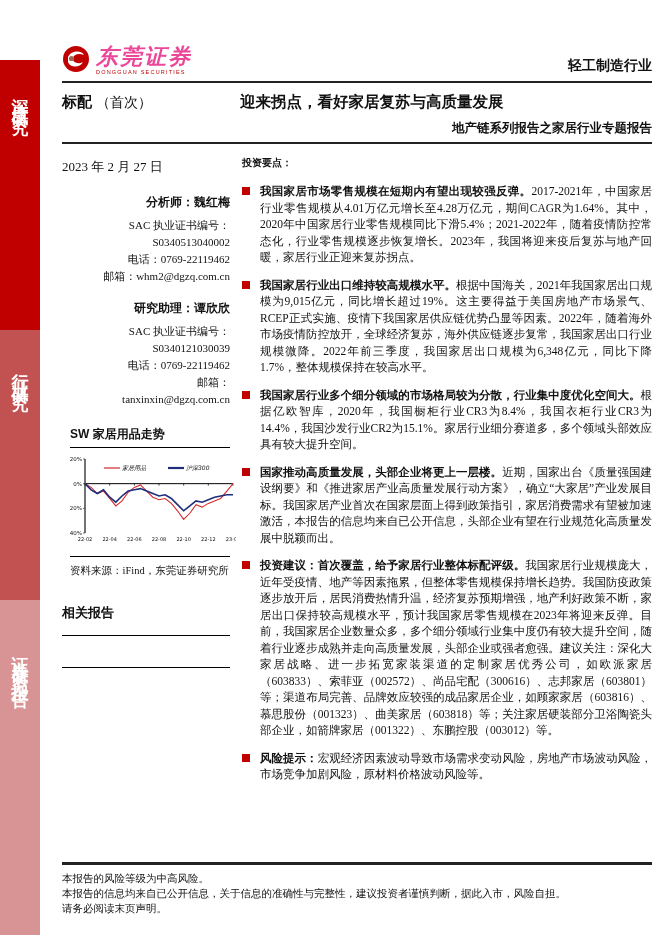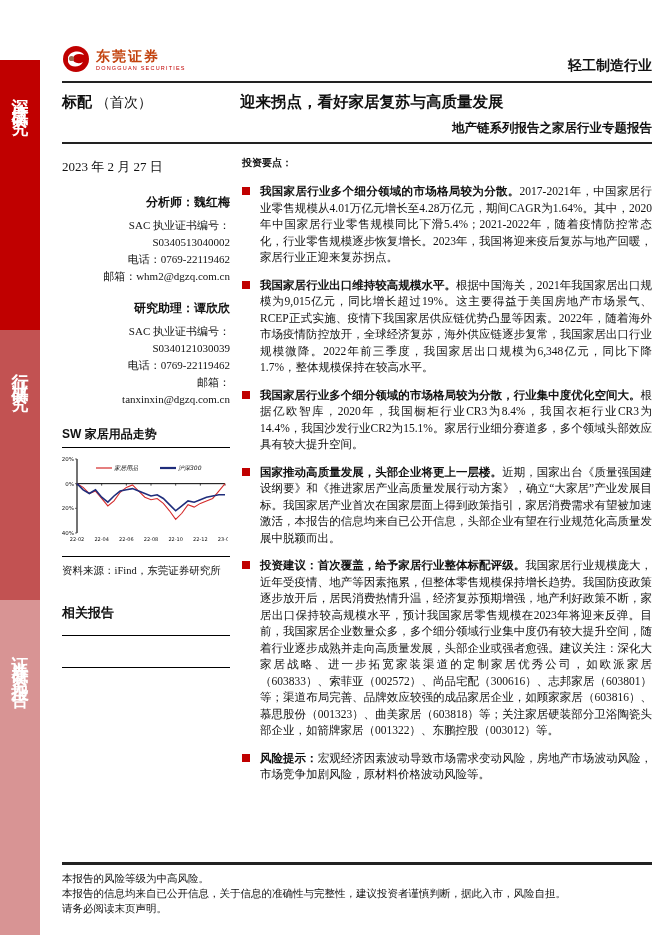--- a/index.html
+++ b/index.html
@@ -13,41 +13,41 @@
   .sb .vtext{writing-mode:vertical-rl;font-family:"Liberation Sans",sans-serif;font-weight:bold;font-size:17px;letter-spacing:7px;line-height:1;}
   .sb1{height:270px;background:#c00000;padding-top:24px;}
   .sb2{height:270px;background:#c25252;padding-top:30px;}
   .sb3{flex:1;background:#d89494;padding-top:42px;}
 
   
   .content{position:absolute;left:62px;right:9px;top:0;}
   .brandrow{display:flex;justify-content:space-between;align-items:flex-end;padding-top:45px;}
   .logo{display:flex;align-items:center;gap:6px;}
   .logo-text{display:flex;flex-direction:column;line-height:1;}
-  .logo-cn{font-family:"Liberation Serif",serif;font-weight:bold;font-size:14px;color:#c2410c;letter-spacing:2px;}
+  .logo-cn{font-family:"Liberation Serif",serif;font-style:italic;font-weight:bold;font-size:22px;color:#ec4899;letter-spacing:2px;}
   .logo-en{font-family:"Liberation Sans",sans-serif;font-size:5.5px;color:#c00000;letter-spacing:1.2px;margin-top:2px;}
   .industry{font-family:"Liberation Sans",sans-serif;font-weight:bold;font-size:14px;padding-bottom:2px;}
   .rule{border-top:2.5px solid #222;margin-top:4px;}
   .titlerow{display:flex;align-items:baseline;margin-top:9px;}
   .rating{width:178px;flex:none;}
   .rating-main{font-family:"Liberation Sans",sans-serif;font-weight:bold;font-size:15px;}
   .rating-sub{font-size:14px;}
   .title{font-family:"Liberation Sans",sans-serif;font-weight:bold;font-size:15.5px;}
   .subtitle{text-align:right;font-family:"Liberation Sans",sans-serif;font-weight:bold;font-size:12.5px;margin-top:7px;margin-bottom:5px;}
 
   .columns{display:flex;margin-top:10px;}
   .leftcol{width:168px;flex:none;}
   .rightcol{flex:1;margin-left:12px;}
 
   
   .date{font-size:13px;margin:4px 0 18px;}
   .person{margin-bottom:15px;text-align:right;}
   .person .name{font-family:"Liberation Sans",sans-serif;font-weight:bold;font-size:12px;margin-bottom:6px;}
   .person .line{font-size:11px;line-height:17px;word-break:break-all;}
-  .chart-sec{margin-top:18px;}
+  .chart-sec{margin-top:18px;margin-left:8px;}
   .chart-title{font-family:"Liberation Sans",sans-serif;font-weight:bold;font-size:12px;border-bottom:1.5px solid #000;padding-bottom:4px;margin-bottom:8px;}
   svg.perf{display:block;}
   svg.perf text{font-family:"DejaVu Sans",sans-serif;}
   .source{border-top:1.5px solid #000;margin-top:12px;padding-top:7px;font-size:10.5px;}
   .related-title{font-family:"Liberation Sans",sans-serif;font-weight:bold;font-size:13px;border-bottom:1.5px solid #000;padding-bottom:13px;margin-top:26px;}
   .related-body{height:32px;border-bottom:1.5px solid #000;}
 
   
   .points-heading{font-family:"Liberation Sans",sans-serif;font-weight:bold;font-size:10px;margin:2px 0 13px;}
   .bullet{display:flex;margin-bottom:11px;}
@@ -169,21 +169,21 @@
 
         <div class="related-title">相关报告</div>
         <div class="related-body"></div>
       </div>
 
       <div class="rightcol">
         <div class="points-heading">投资要点：</div>
 
         <div class="bullet">
           <span class="marker"></span>
-          <p><span class="lead">我国家居行业多个细分领域的市场格局较为分散。</span><span>2017-2021年，中国家居行业零售规模从4.01万亿元增长至4.28万亿元，期间CAGR为1.64%。其中，2020年中国家居行业零售规模同比下滑5.4%；2021-2022年，随着疫情防控常态化，行业零售规模逐步恢复增长。2023年，我国将迎来疫后复苏与地产回暖，家居行业正迎来复苏拐点。</span></p>
+          <p><span class="lead">我国家居市场零售规模在短期内有望出现较强反弹。</span><span>2017-2021年，中国家居行业零售规模从4.01万亿元增长至4.28万亿元，期间CAGR为1.64%。其中，2020年中国家居行业零售规模同比下滑5.4%；2021-2022年，随着疫情防控常态化，行业零售规模逐步恢复增长。2023年，我国将迎来疫后复苏与地产回暖，家居行业正迎来复苏拐点。</span></p>
         </div>
         <div class="bullet">
           <span class="marker"></span>
           <p><span class="lead">我国家居行业出口维持较高规模水平。</span><span>根据中国海关，2021年我国家居出口规模为9,015亿元，同比增长超过19%。这主要得益于美国房地产市场景气、RCEP正式实施、疫情下我国家居供应链优势凸显等因素。2022年，随着海外市场疫情防控放开，全球经济复苏，海外供应链逐步复常，我国家居出口行业规模微降。2022年前三季度，我国家居出口规模为6,348亿元，同比下降1.7%，整体规模保持在较高水平。</span></p>
         </div>
         <div class="bullet">
           <span class="marker"></span>
           <p><span class="lead">我国家居行业多个细分领域的市场格局较为分散，行业集中度优化空间大。</span><span>根据亿欧智库，2020年，我国橱柜行业CR3为8.4%，我国衣柜行业CR3为14.4%，我国沙发行业CR2为15.1%。家居行业细分赛道多，多个领域头部效应具有较大提升空间。</span></p>
         </div>
         <div class="bullet">

